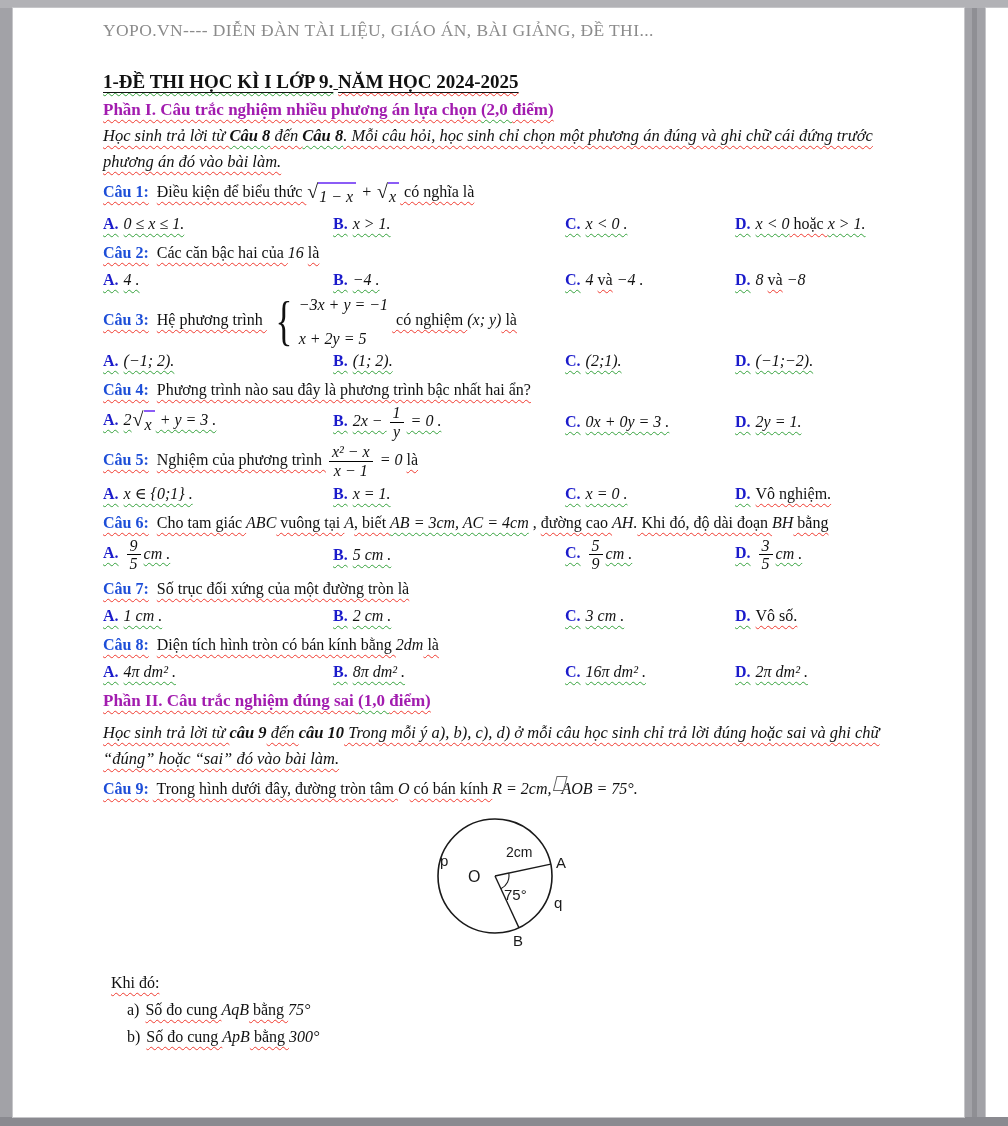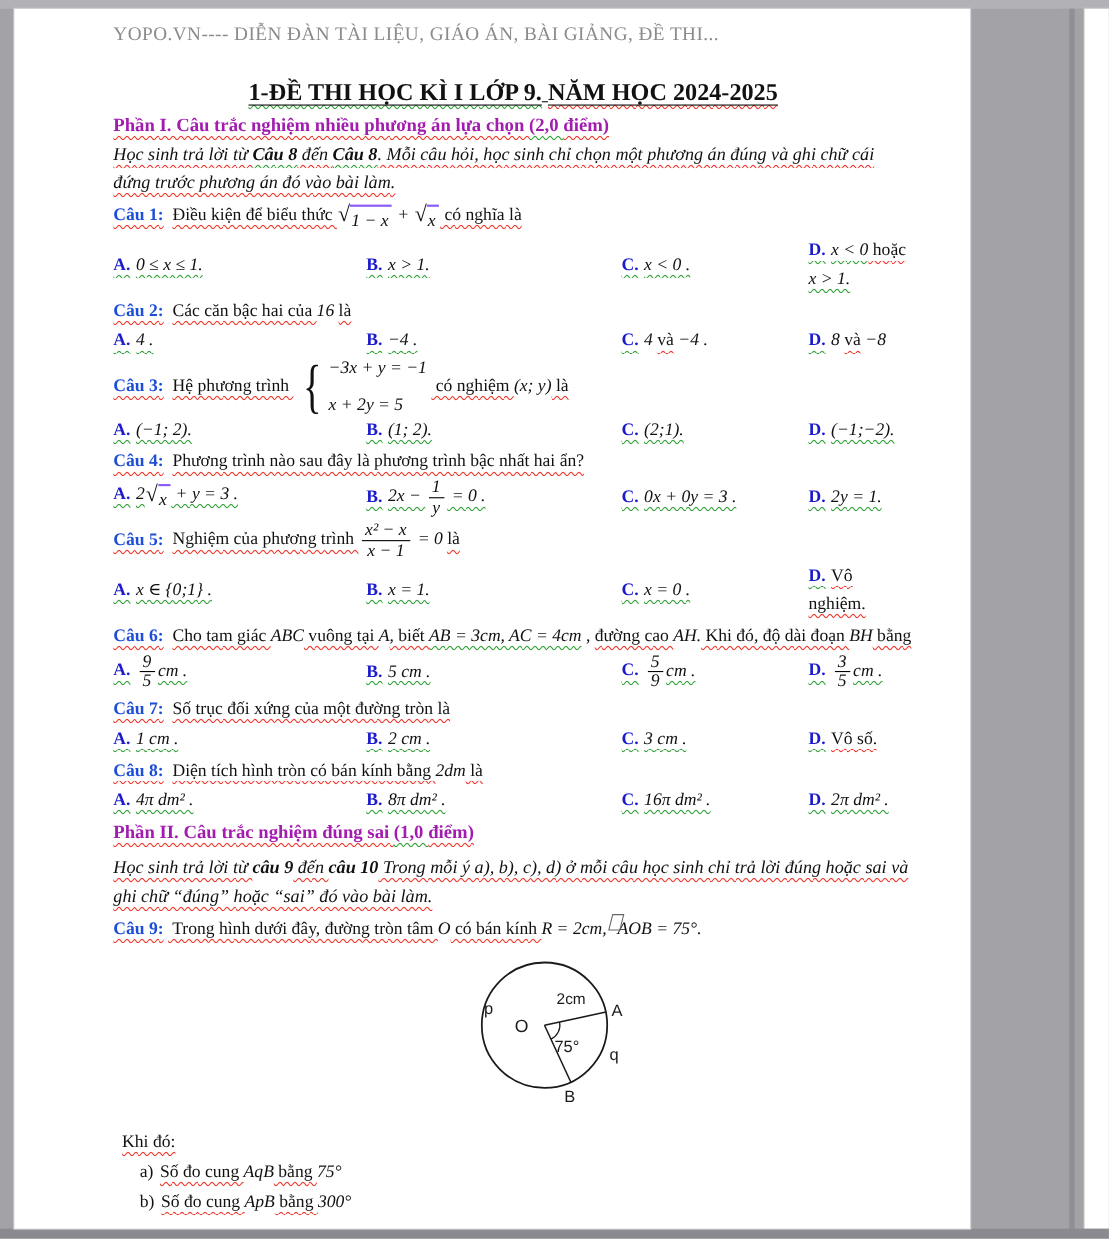--- a/index.html
+++ b/index.html
@@ -5,30 +5,30 @@
   html,body{margin:0;padding:0;}
   body{
     width:1008px;height:1126px;position:relative;overflow:hidden;
     background:#a2a2a7;
     font-family:"Liberation Serif","DejaVu Serif",serif;
     font-size:16px;color:#111;
   }
   .top-strip{position:absolute;left:0;top:0;width:1008px;height:8px;background:#b2b2b6;}
   .bottom-strip{position:absolute;left:0;top:1117px;width:1008px;height:9px;background:#8a8a90;}
   .page{
-    position:absolute;left:13px;top:8px;width:869px;height:1109px;background:#ffffff;
+    position:absolute;left:13px;top:8px;width:951px;height:1109px;background:#ffffff;
     box-shadow:0 0 0 1px #c6c6c9;box-sizing:border-box;
     padding:12px 52px 0 90px;overflow:hidden;
   }
   .page-gap{position:absolute;left:964px;top:8px;width:22px;height:1109px;background:#a2a2a7;}
   .page-gap-line{position:absolute;left:972px;top:8px;width:5px;height:1109px;background:#8f8f94;}
   .page-next{position:absolute;left:986px;top:8px;width:22px;height:1109px;background:#ffffff;box-shadow:0 0 0 1px #c6c6c9;}
 
   .watermark{color:#8b8b8b;font-size:17.5px;letter-spacing:0.4px;margin-bottom:8px;}
-  .doc-title{text-align:center;font-weight:bold;font-size:22px;margin-top:30px;margin-bottom:4px;}
+  .doc-title{text-align:left;font-weight:bold;font-size:19px;margin-top:30px;margin-bottom:4px;}
   .heading-red{color:#a21caf;font-weight:bold;font-size:17px;line-height:26px;}
   .instructions{font-size:16.5px;line-height:26px;max-width:805px;margin-bottom:4px;}
 
   
   .it{font-style:italic;}
   .b{font-weight:bold;}
   .m{font-style:italic;}
   .u{text-decoration:underline;text-decoration-thickness:1px;}
   .sp{text-decoration:underline wavy #f03b30;text-decoration-thickness:1px;text-underline-offset:4px;text-decoration-skip-ink:none;}
   .gr{text-decoration:underline wavy #35a23c;text-decoration-thickness:1px;text-underline-offset:4px;text-decoration-skip-ink:none;}

